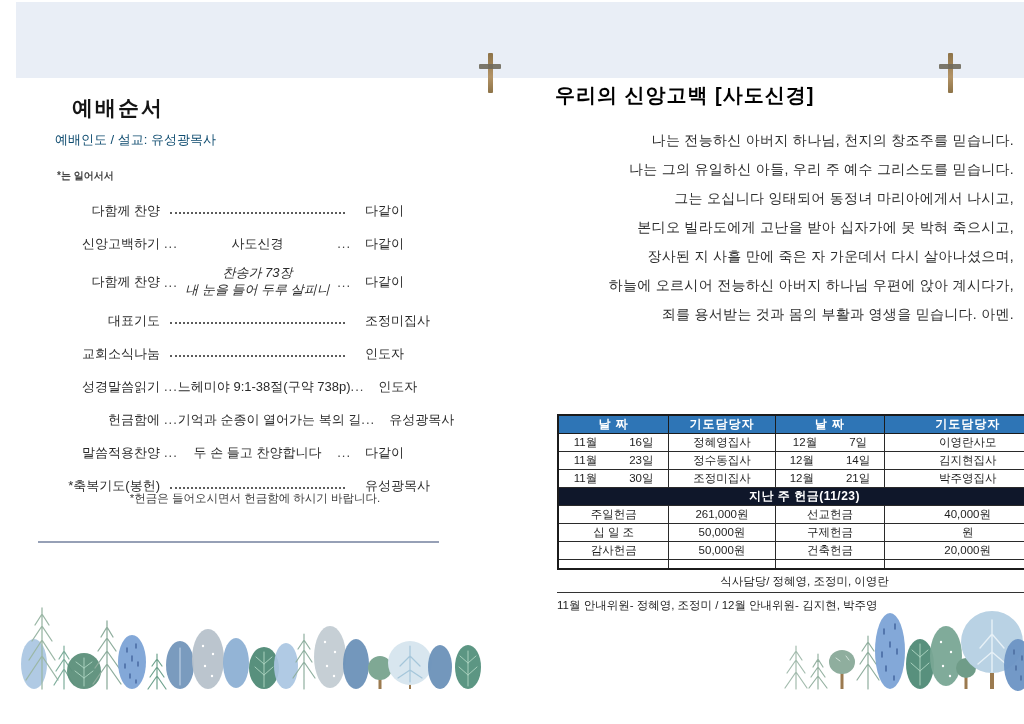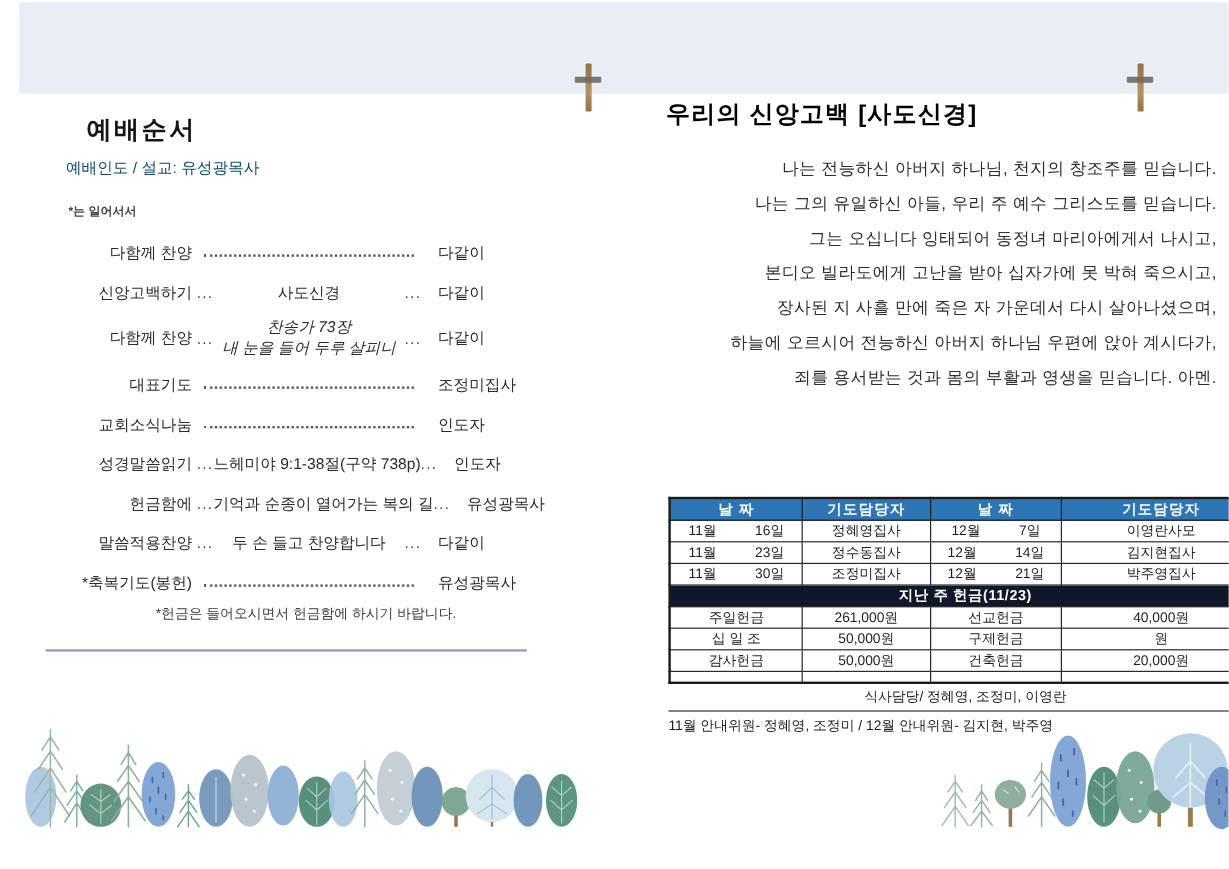--- a/index.html
+++ b/index.html
@@ -28,21 +28,21 @@
   .row{display:flex;align-items:center;min-height:33px;}
   .row.tall{min-height:44px;}
   .row .lbl{width:105px;text-align:right;white-space:nowrap;flex:none;}
   .row .who{width:82px;padding-left:10px;white-space:nowrap;flex:none;}
   .row .dots{flex:1;margin:0 10px;border-bottom:2px dotted #5b5b5b;height:13px;transform:translateY(-4px);}
   .row .mid{flex:1;display:flex;align-items:center;justify-content:space-between;padding:0 4px;}
   .row .ell{flex:none;color:#444;letter-spacing:1px;}
   .row .ctr{flex:1;text-align:center;white-space:nowrap;}
   .row .stack{flex:1;text-align:center;line-height:1.3;white-space:nowrap;font-style:italic;}
 
-  .offnote{position:absolute;left:55px;top:504px;width:400px;text-align:center;font-size:11.5px;color:#3a3a3a;}
+  .offnote{position:absolute;left:55px;top:491px;width:400px;text-align:center;font-size:11.5px;color:#3a3a3a;}
   .ldiv{position:absolute;left:38px;top:541px;width:401px;border-top:2px solid #96a0b6;}
 
   
   .rtitle{position:absolute;left:555px;top:82px;margin:0;font-size:20px;font-weight:bold;
           letter-spacing:1px;color:#000000;}
   .creed{position:absolute;left:556px;top:126px;width:458px;font-size:14px;color:#2d2d2d;}
   .creed p{margin:0;line-height:29px;white-space:nowrap;letter-spacing:.3px;text-align:right;}
   .creed p.break{margin-top:7px;}
 
   .tblwrap{position:absolute;left:557px;top:414px;width:495px;font-size:11.5px;color:#1d1d1d;}

